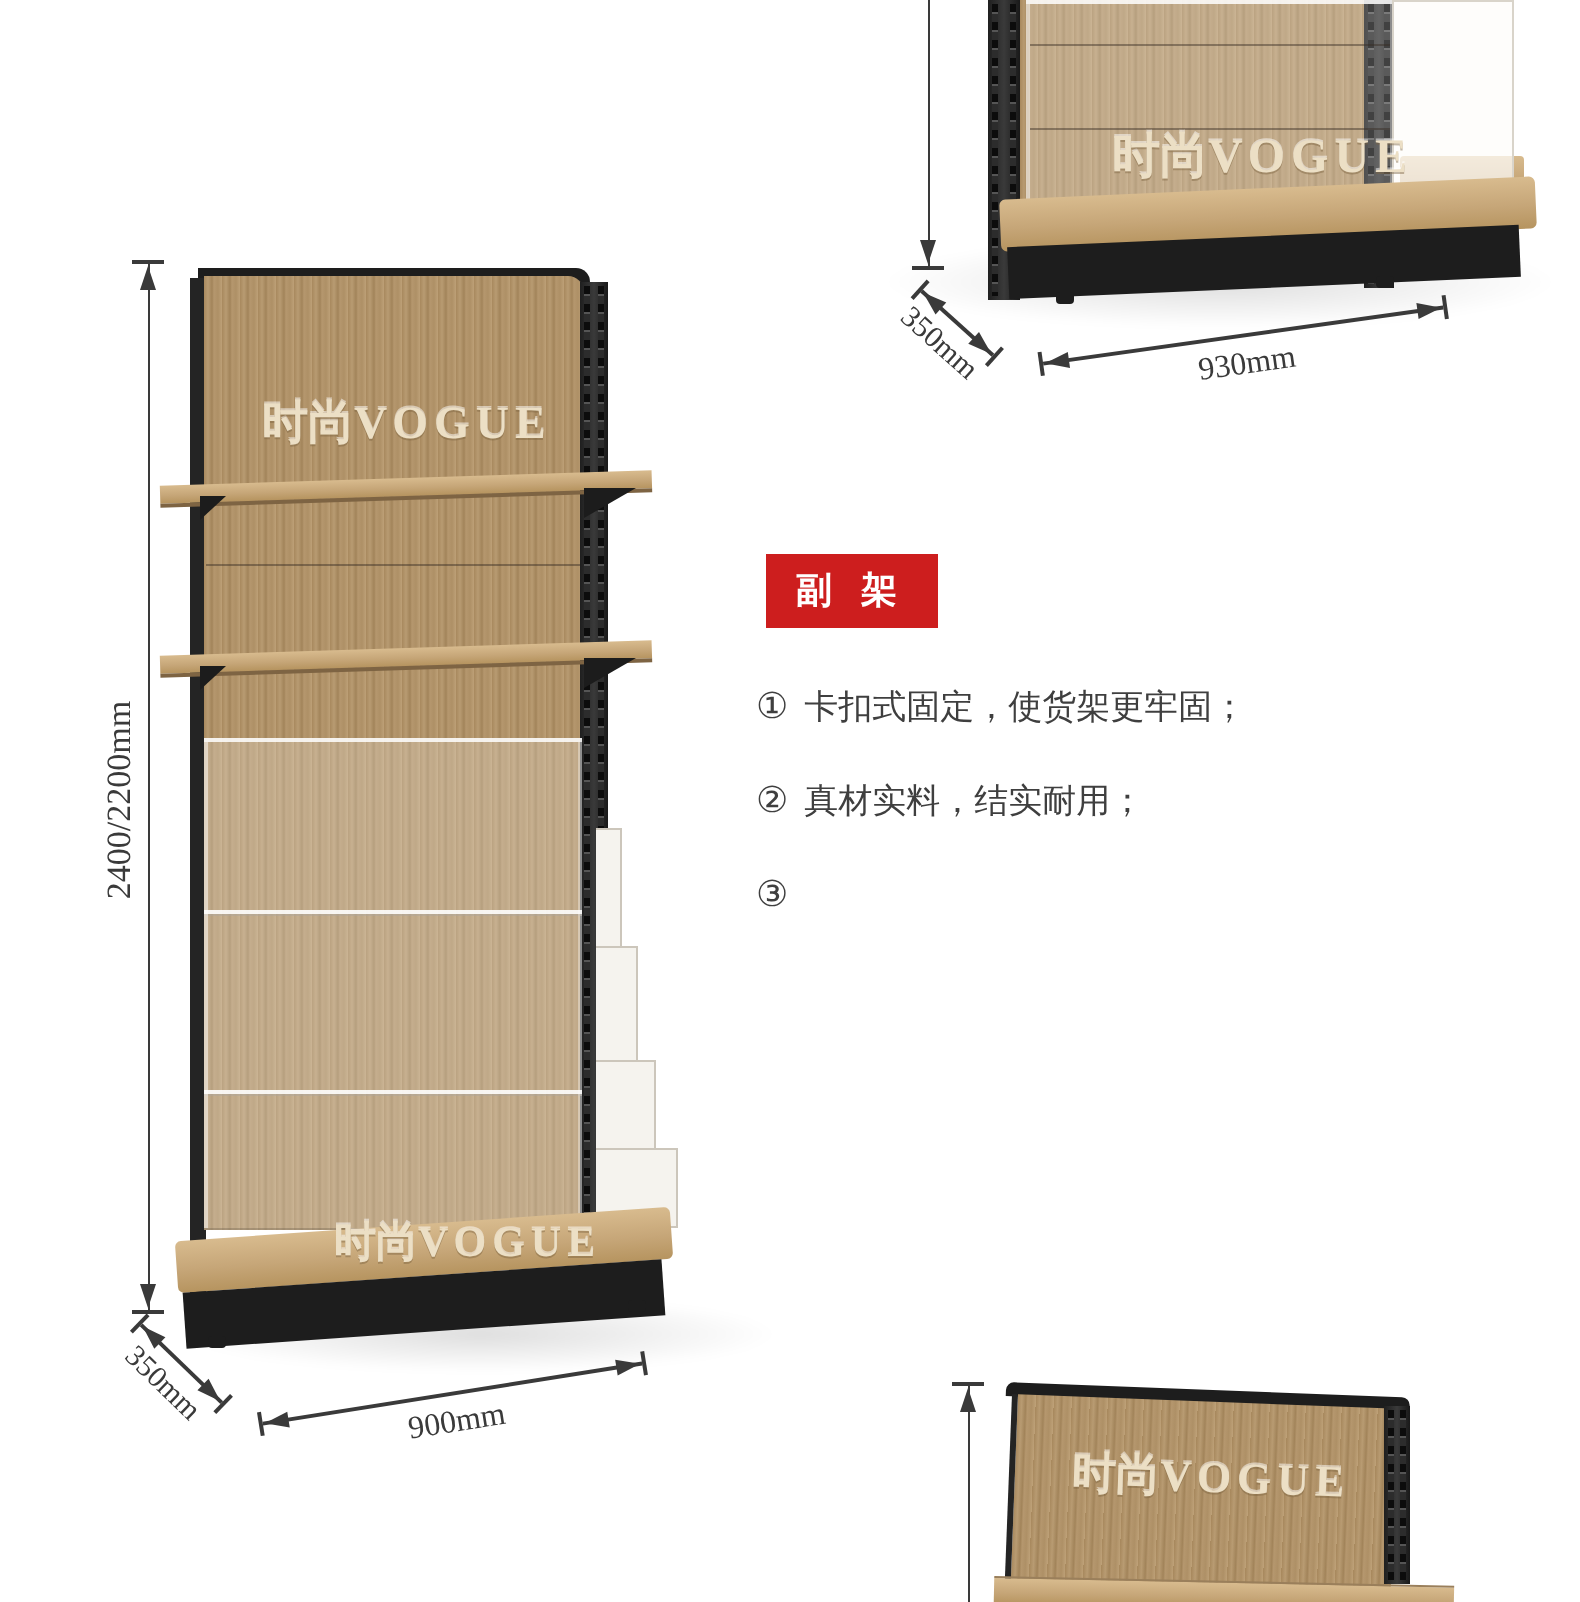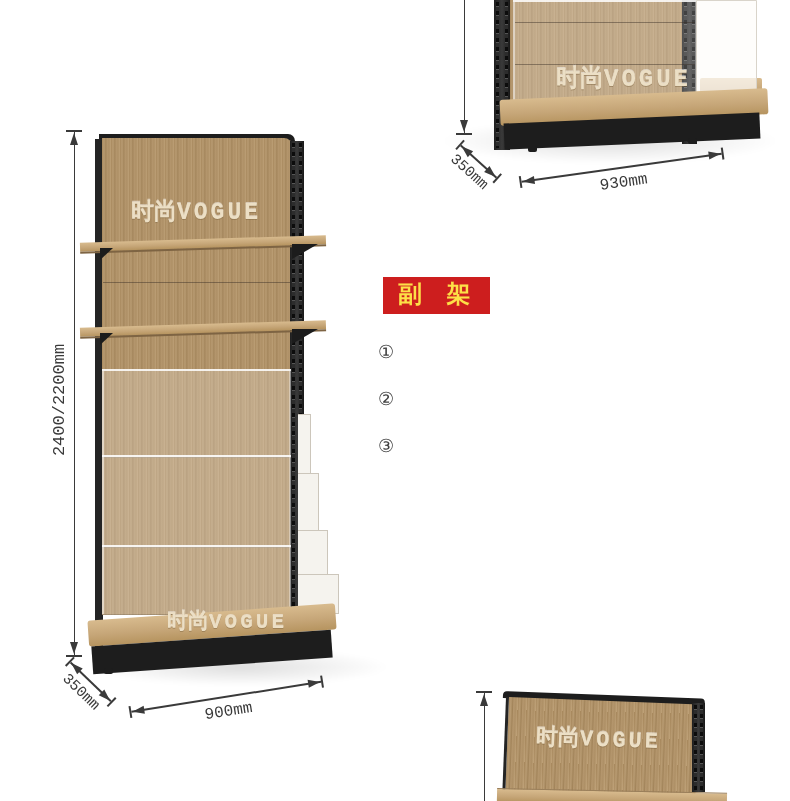--- a/index.html
+++ b/index.html
@@ -1,17 +1,17 @@
 <!DOCTYPE html>
 <html><head>
 <meta charset="utf-8">
 <style>
   html,body{margin:0;padding:0;background:#fff;}
   .page{position:relative;width:790px;height:801px;background:#fff;overflow:hidden;
-        font-family:Liberation Mono, monospace;}
+        font-family:Liberation Serif, serif;}
   .abs{position:absolute;}
 
   
   .wood{background:repeating-linear-gradient(90deg,#a8895e 0px,#b89b72 2px,#a2845a 4px,#b5976e 5px,#ae9066 7px,#bda077 9px);}
   .wood-light{background:linear-gradient(180deg,#d8bb8e 0%,#c6a678 55%,#b6945f 100%);}
   .post{position:absolute;background:linear-gradient(90deg,#1f1f1f,#3a3a3a 50%,#191919);}
   .post::before,.post::after{content:"";position:absolute;top:2px;bottom:2px;width:3px;
       background:repeating-linear-gradient(to bottom,#0c0c0c 0 4px,#555 4px 5px,#2c2c2c 5px 9px);}
   .post::before{left:2px;}
   .post::after{right:2px;}
@@ -43,21 +43,21 @@
   .hline{position:absolute;left:2px;right:2px;top:6px;height:1.5px;background:#3a3a3a;}
   .arr.left{left:3px;top:3px;border-top:4.5px solid transparent;border-bottom:4.5px solid transparent;border-right:12px solid #3a3a3a;}
   .arr.right{right:3px;top:3px;border-top:4.5px solid transparent;border-bottom:4.5px solid transparent;border-left:12px solid #3a3a3a;}
   .tick-v.tl{left:0;}
   .tick-v.tr{right:0;}
   .hlabel{position:absolute;top:13px;left:0;right:0;text-align:center;font-size:16px;color:#3a3a3a;}
   .vlabel{position:absolute;width:150px;height:22px;text-align:center;font-size:17px;color:#3a3a3a;transform:rotate(-90deg);}
 
   
   .badge{position:absolute;left:383px;top:277px;height:37px;line-height:37px;padding:0 15px;
-         background:#cd1e1e;color:#fde047;font-size:24px;font-weight:700;letter-spacing:5px;}
+         background:#cd1e1e;color:#ffffff;font-size:18px;font-weight:700;letter-spacing:5px;}
   .features{position:absolute;left:378px;top:342px;width:400px;color:#3f3f3f;}
   .feature-row{display:flex;gap:8px;height:23px;line-height:23px;margin-bottom:24px;font-size:17px;}
   .feature-num{flex:0 0 auto;font-size:18px;}
 </style>
 </head>
 <body>
 
 <div class="page">
 
   <div class="abs shadow" style="left:440px;top:118px;width:340px;height:46px;"></div>
@@ -162,23 +162,25 @@
       <div class="tick-v tr"></div>
     <div class="arr left"></div>
       <div class="arr right"></div>
     <div class="hlabel">900mm</div>
   </div>
 
   <div class="badge">副 架</div>
   <div class="features">
     <div class="feature-row">
       <span class="feature-num">①</span>
+      <span class="feature-text">卡扣式固定，使货架更牢固；</span>
     </div>
     <div class="feature-row">
       <span class="feature-num">②</span>
+      <span class="feature-text">真材实料，结实耐用；</span>
     </div>
     <div class="feature-row">
       <span class="feature-num">③</span>
     </div>
   </div>
 
   <div class="abs" style="left:470px;top:685px;width:320px;height:116px;">
     <div class="abs black" style="left:33px;top:6px;width:202px;height:7px;border-radius:4px 4px 0 0;transform:rotate(2.2deg);transform-origin:left center;"></div>
     <div class="abs wood" style="left:36px;top:12px;width:190px;height:95px;border-left:3px solid #242424;transform:rotate(2.2deg);transform-origin:left top;"></div>
     <div class="post" style="left:222px;top:18px;width:13px;height:89px;"></div>

